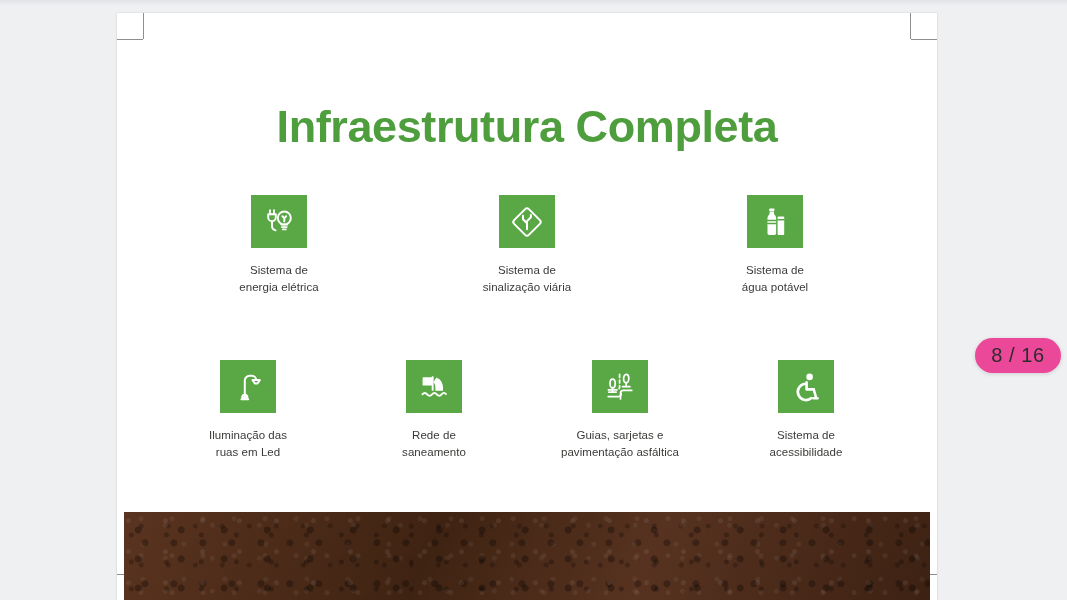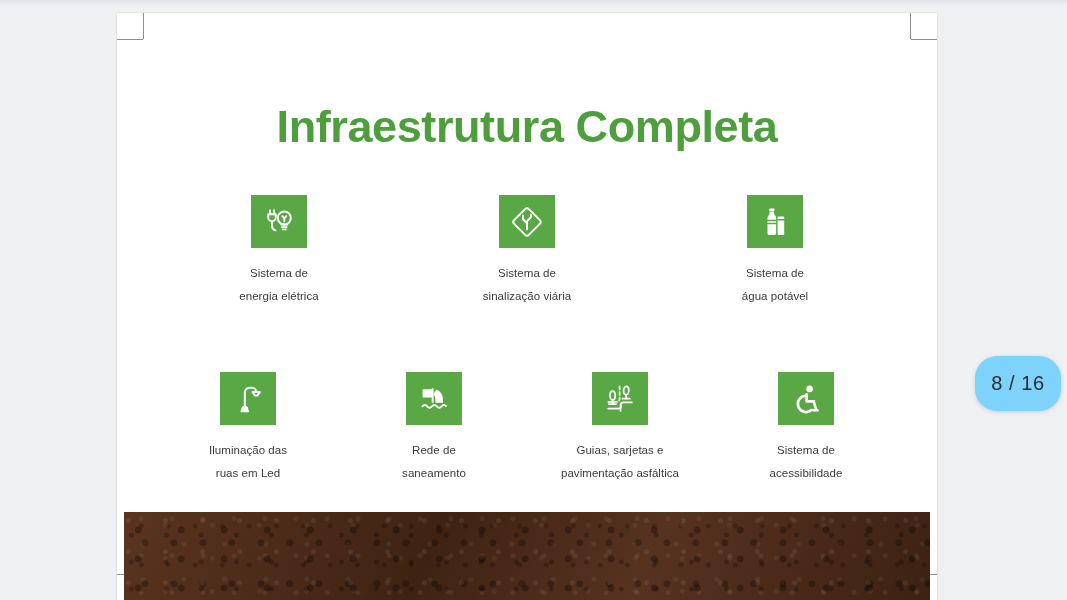--- a/index.html
+++ b/index.html
@@ -99,21 +99,21 @@
     align-items: center;
     justify-content: center;
   }
   .feature-icon-tile svg {
     display: block;
   }
   .feature-label {
     margin-top: 14px;
     text-align: center;
     font-size: 11.5px;
-    line-height: 23px;
+    line-height: 17px;
     color: #3b3a38;
     letter-spacing: 0.05px;
     white-space: pre-line;
     font-family: "Liberation Sans", sans-serif;
   }
 
   
   #photo-band {
     position: absolute;
     left: 7px;
@@ -131,24 +131,24 @@
       radial-gradient(circle at 46% 92%, rgba(255,255,255,0.05) 0 2px, transparent 3px),
       radial-gradient(circle at 64% 36%, rgba(0,0,0,0.22) 0 2px, transparent 3px),
       linear-gradient(115deg, #5a3420 0%, #3f2312 38%, #573220 64%, #3c2112 100%);
     background-size: 37px 31px, 43px 29px, 31px 37px, 29px 41px, 47px 33px, 35px 27px, 41px 35px, 27px 39px, 100% 100%;
   }
 
   
   #page-indicator {
     position: absolute;
     left: 975px;
-    top: 356px;
+    top: 338px;
     min-width: 86px;
-    height: 55px;
-    background: #7dd3fc;
+    height: 35px;
+    background: #ec4899;
     border-radius: 22px;
     display: flex;
     align-items: center;
     justify-content: center;
     box-shadow: 0 1px 4px rgba(0,0,0,0.14);
     font-size: 20px;
     color: #2c2c2c;
     letter-spacing: 0.6px;
     font-family: "Liberation Sans", sans-serif;
   }

